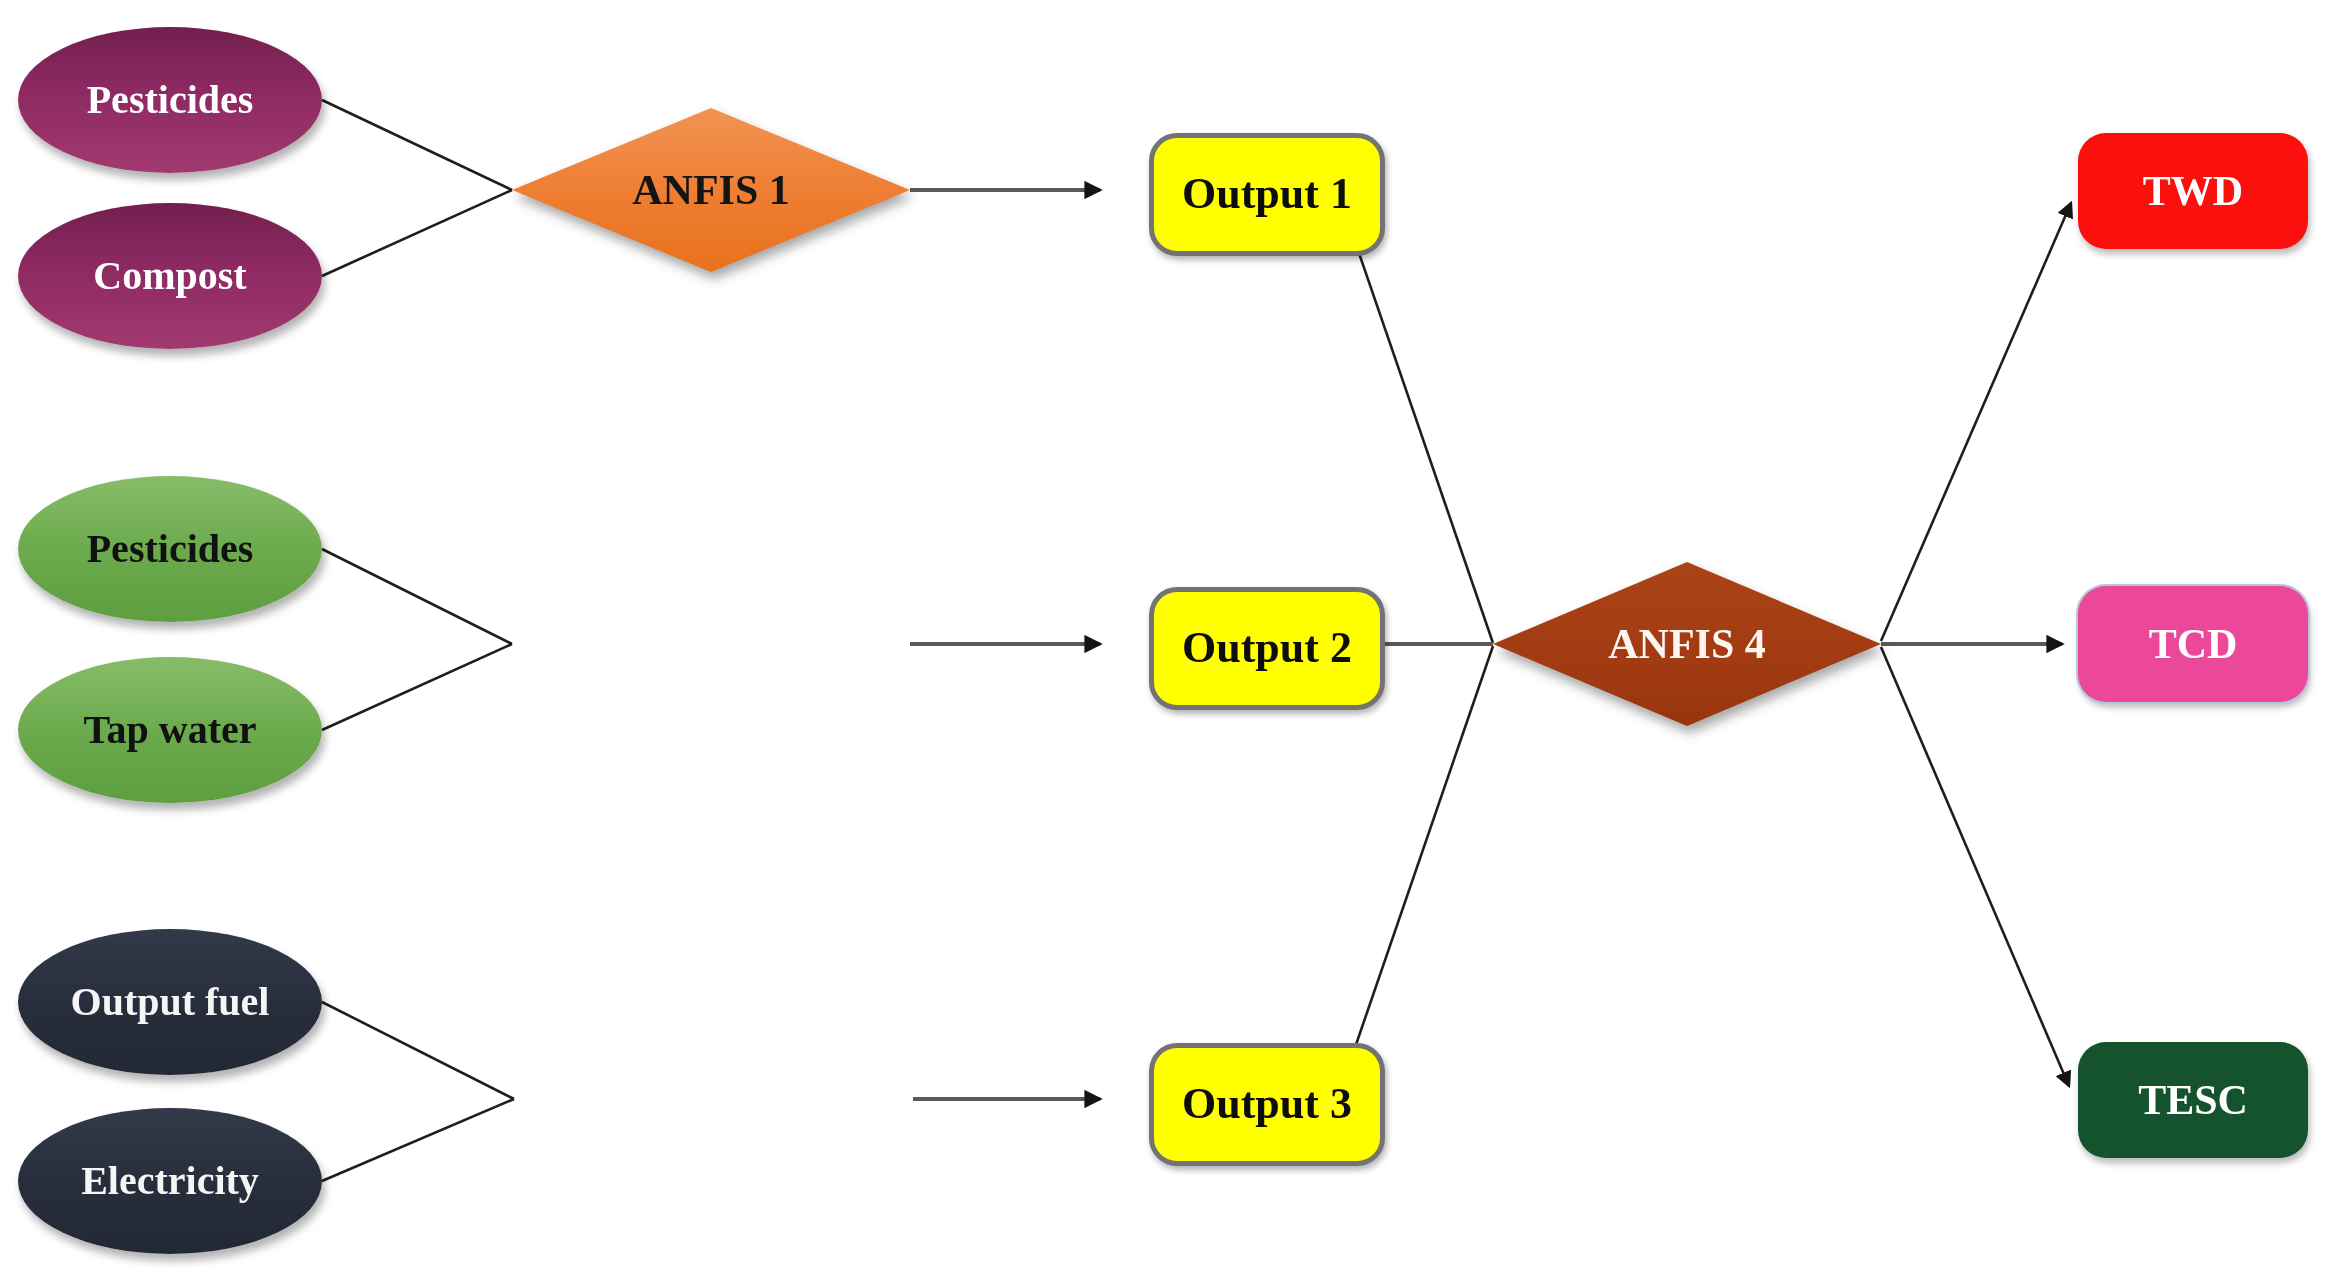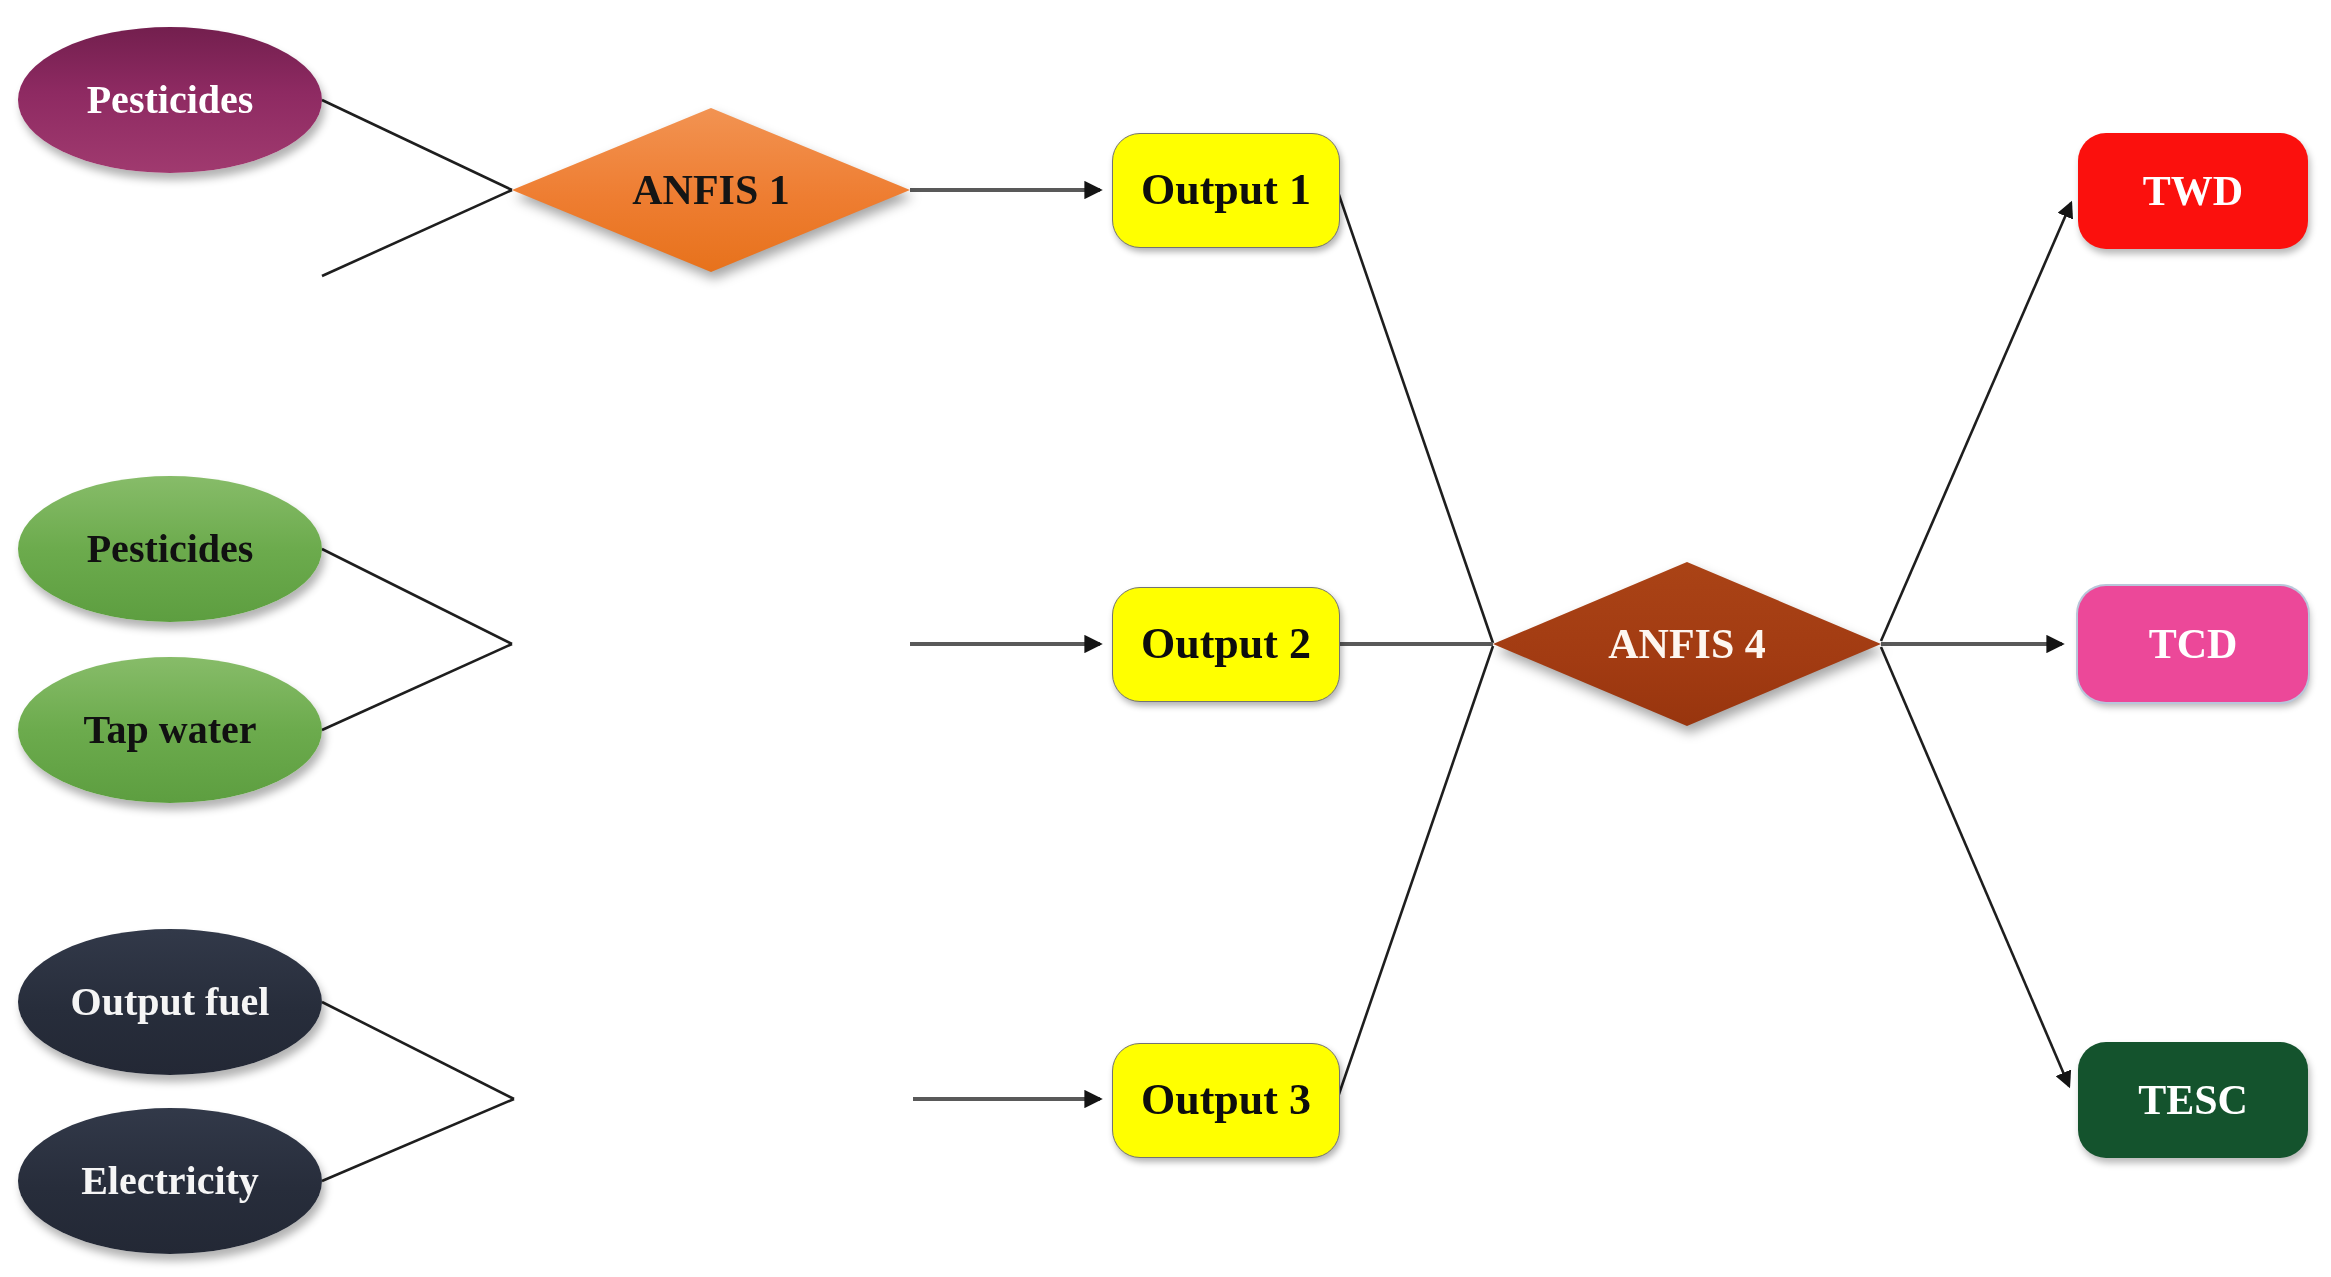--- a/index.html
+++ b/index.html
@@ -28,23 +28,23 @@
   .diamond-wrap{position:absolute;filter:drop-shadow(3px 7px 6px rgba(0,0,0,0.35));}
   .diamond{width:100%;height:100%;
            clip-path:polygon(50% 0,100% 50%,50% 100%,0 50%);
            display:flex;align-items:center;justify-content:center;
            font-weight:bold;font-size:42px;}
   .diamond.orange{background:linear-gradient(180deg,#f29352 0%,#ee7d31 55%,#e7721c 100%);color:#151515;}
   .diamond.brown{background:linear-gradient(180deg,#aa4316 0%,#a23b12 60%,#98350e 100%);color:#fdf6f0;}
 
   
   .outbox{width:226px;height:113px;background:#ffff00;
-          border:1px solid #737373;border-radius:28px;
+          border:5px solid #737373;border-radius:28px;
           box-shadow:2px 4px 6px rgba(0,0,0,0.30);
-          font-size:44px;color:#0d0d0d;}
+          font-size:44px;color:#0d0d0d;margin-left:37px;}
 
   
   .resbox{width:230px;height:116px;border-radius:28px;
           box-shadow:2px 5px 7px rgba(0,0,0,0.28);
           font-size:42px;color:#ffffff;}
   .resbox.red{background:#fb100d;}
   .resbox.navy{background:#ec4899;box-shadow:0 0 0 2px #b9c6da,2px 5px 7px rgba(0,0,0,0.28);}
   .resbox.purple{background:#14532d;}
 </style>
 </head>
@@ -77,20 +77,23 @@
     <line x1="1338" y1="644" x2="1493" y2="644" stroke="#595959" stroke-width="4"></line>
     <line x1="1338" y1="1097" x2="1493" y2="646" stroke="#1e1e1e" stroke-width="2.6"></line>
 
     <line x1="1881" y1="641" x2="2071" y2="203" stroke="#1e1e1e" stroke-width="2.6" marker-end="url(#ahd)"></line>
     <line x1="1881" y1="644" x2="2062" y2="644" stroke="#595959" stroke-width="4" marker-end="url(#ah)"></line>
     <line x1="1881" y1="647" x2="2069" y2="1086" stroke="#1e1e1e" stroke-width="2.6" marker-end="url(#ahd)"></line>
   </svg>
 
   <div class="node ellipse magenta" style="left:18px;top:27px">
       <span>Pesticides</span>
+    </div>
+  <div class="node ellipse magenta" style="left:18px;top:203px">
+      <span>Compost</span>
     </div>
   <div class="node ellipse green" style="left:18px;top:657px">
       <span>Tap water</span>
     </div>
   <div class="node ellipse green" style="left:18px;top:476px">
       <span>Pesticides</span>
     </div>
   <div class="node ellipse dark" style="left:18px;top:929px">
       <span>Output fuel</span>
     </div>

